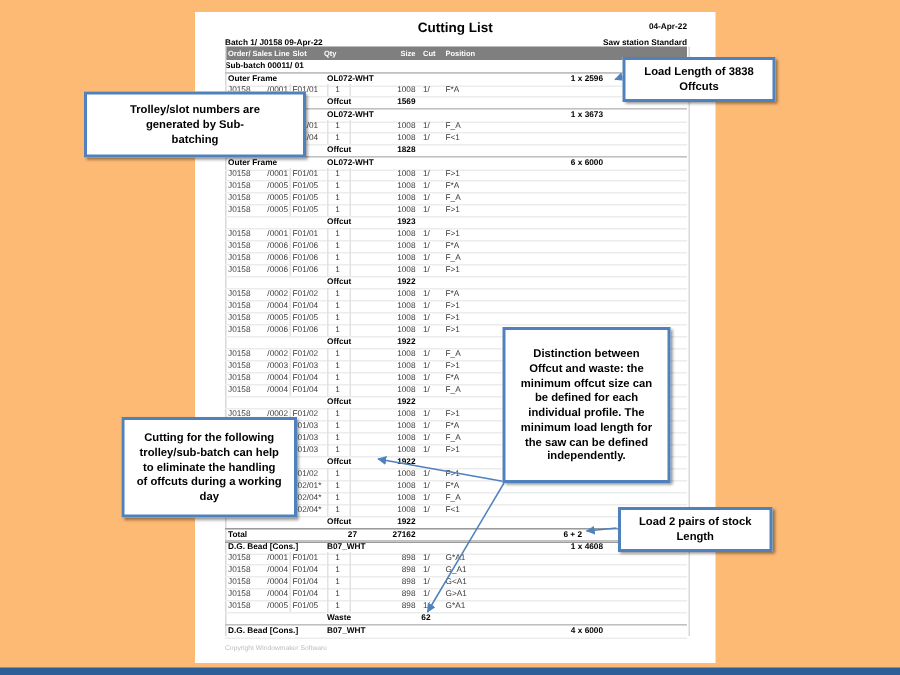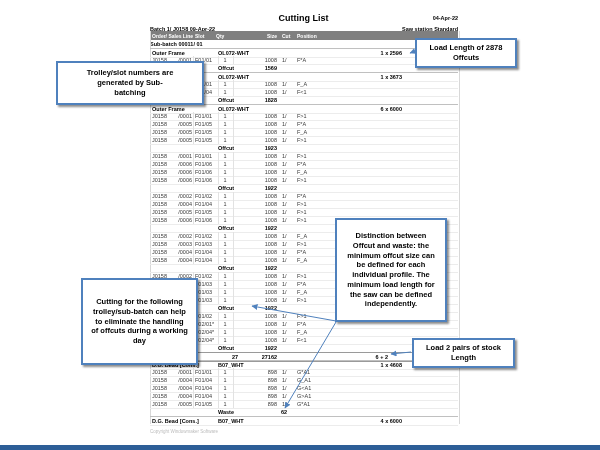--- a/index.html
+++ b/index.html
@@ -1,16 +1,16 @@
 <!DOCTYPE html>
 <html><head>
 <meta charset="utf-8">
 <style>
   html,body{margin:0;padding:0;background:#000;}
-  .canvas{position:relative;width:600px;height:450px;background:#ffffff;overflow:hidden;
+  .canvas{position:relative;width:600px;height:450px;background:#fdba74;overflow:hidden;
           font-family:"Liberation Sans",sans-serif;}
   .bottom-bar{position:absolute;left:0;top:445px;width:600px;height:5px;background:#2d5e97;}
   .page{position:absolute;left:130px;top:8px;width:347px;height:434px;background:#fff;color:#000;}
   .t-title{position:absolute;top:5px;left:0;width:100%;text-align:center;font-size:9px;font-weight:bold;}
   .t-date{position:absolute;top:7px;right:19px;font-size:5.5px;font-weight:bold;}
   .t-batch{position:absolute;top:18px;left:20px;font-size:5.5px;font-weight:bold;}
   .t-saw{position:absolute;top:18px;right:19px;font-size:5.5px;font-weight:bold;}
   .thead{position:absolute;top:23px;left:20px;width:308px;height:9px;background:#7f7f7f;color:#fff;
          font-size:5px;font-weight:bold;}
   .thead span{position:absolute;top:2px;}
@@ -537,31 +537,31 @@
       <line x1="336" y1="321" x2="252" y2="306" stroke="#4f81bd" stroke-width="1" marker-end="url(#ah)"></line>
       <line x1="336" y1="322" x2="285" y2="408" stroke="#4f81bd" stroke-width="1" marker-end="url(#ah)"></line>
       <line x1="188" y1="324" x2="196" y2="324" stroke="#4f81bd" stroke-width="1" marker-end="url(#ah)"></line>
       <line x1="411" y1="352" x2="391" y2="354" stroke="#4f81bd" stroke-width="1" marker-end="url(#ah)"></line>
     </svg>
 
   <div id="callouts">
       <div class="callout" style="left: 56px; top: 61px; width: 148px; height: 44px;">Trolley/slot numbers are
 generated by Sub-
 batching</div>
-      <div class="callout" style="left: 415px; top: 38px; width: 102px; height: 30px;">Load Length of 2878
+      <div class="callout" style="left: 415px; top: 38px; width: 102px; height: 30px;">Load Length of 3838
 Offcuts</div>
       <div class="callout" style="left: 335px; top: 218px; width: 112px; height: 104px;">Distinction between
 Offcut and waste: the
 minimum offcut size can
 be defined for each
 individual profile. The
 minimum load length for
 the saw can be defined
 independently.</div>
-      <div class="callout" style="left: 81px; top: 278px; width: 117px; height: 87px;">Cutting for the following
+      <div class="callout" style="left: 81px; top: 278px; width: 117px; height: 67px;">Cutting for the following
 trolley/sub-batch can help
 to eliminate the handling
 of offcuts during a working
 day</div>
       <div class="callout" style="left: 412px; top: 338px; width: 103px; height: 30px;">Load 2 pairs of stock
 Length</div>
     </div>
 
   <div class="bottom-bar"></div>
 </div>

